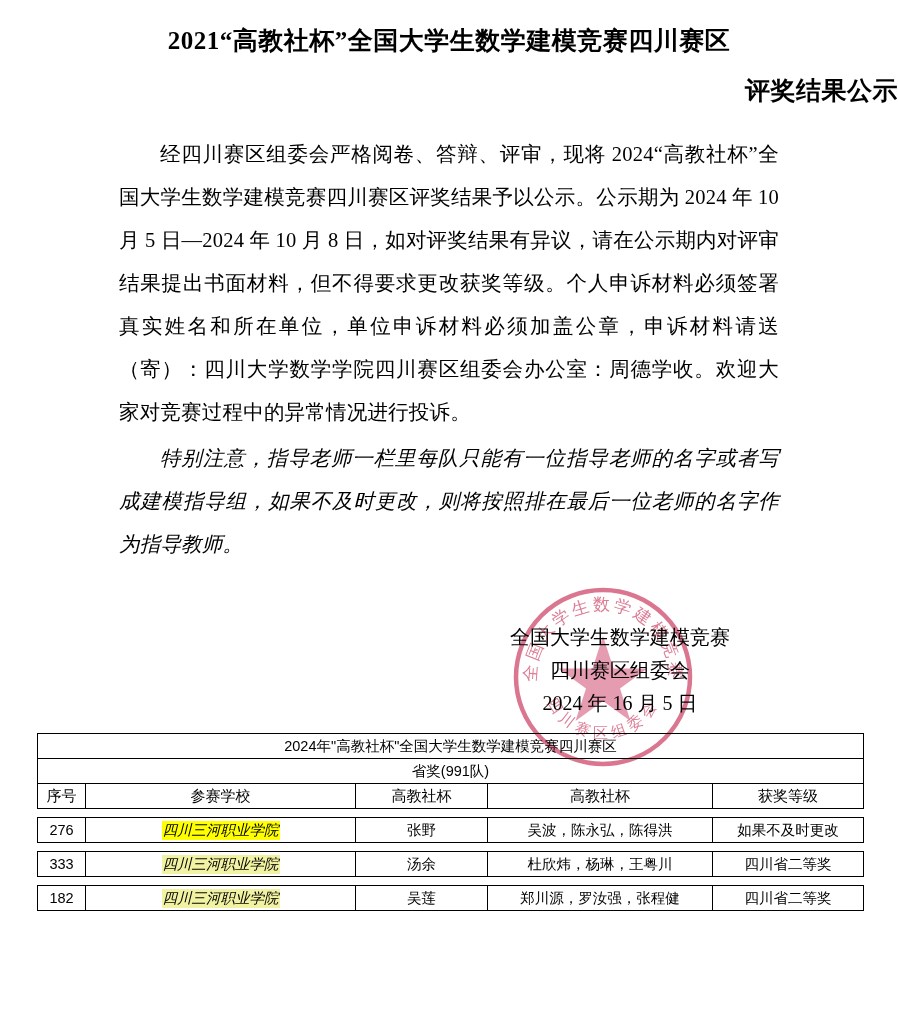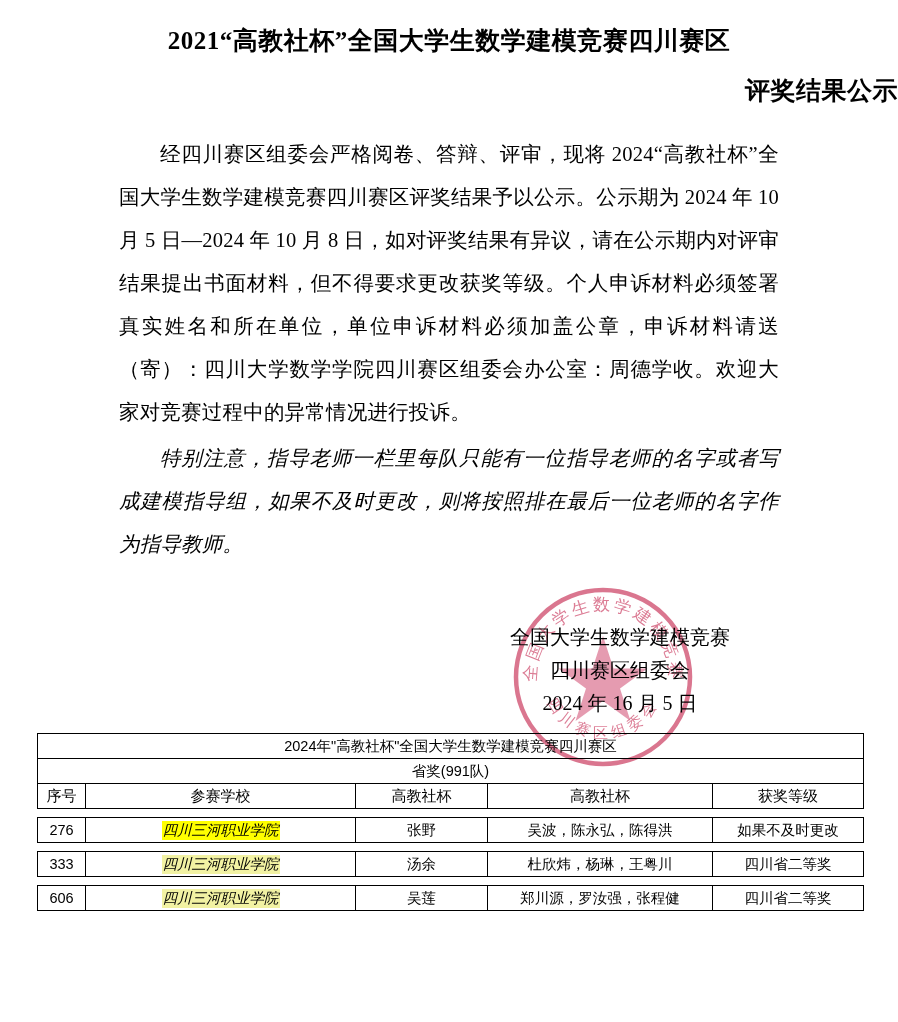--- a/index.html
+++ b/index.html
@@ -202,21 +202,21 @@
         <td>汤余</td>
         <td>杜欣炜，杨琳，王粤川</td>
         <td>四川省二等奖</td>
       </tr>
 
       <tr class="spacer-row">
         <td colspan="5"></td>
       </tr>
 
       <tr>
-        <td>606</td>
+        <td>182</td>
         <td><span class="school-mark hl-soft">四川三河职业学院</span></td>
         <td>吴莲</td>
         <td>郑川源，罗汝强，张程健</td>
         <td>四川省二等奖</td>
       </tr>
 
       <tr class="spacer-row">
         <td colspan="5"></td>
       </tr>
 

